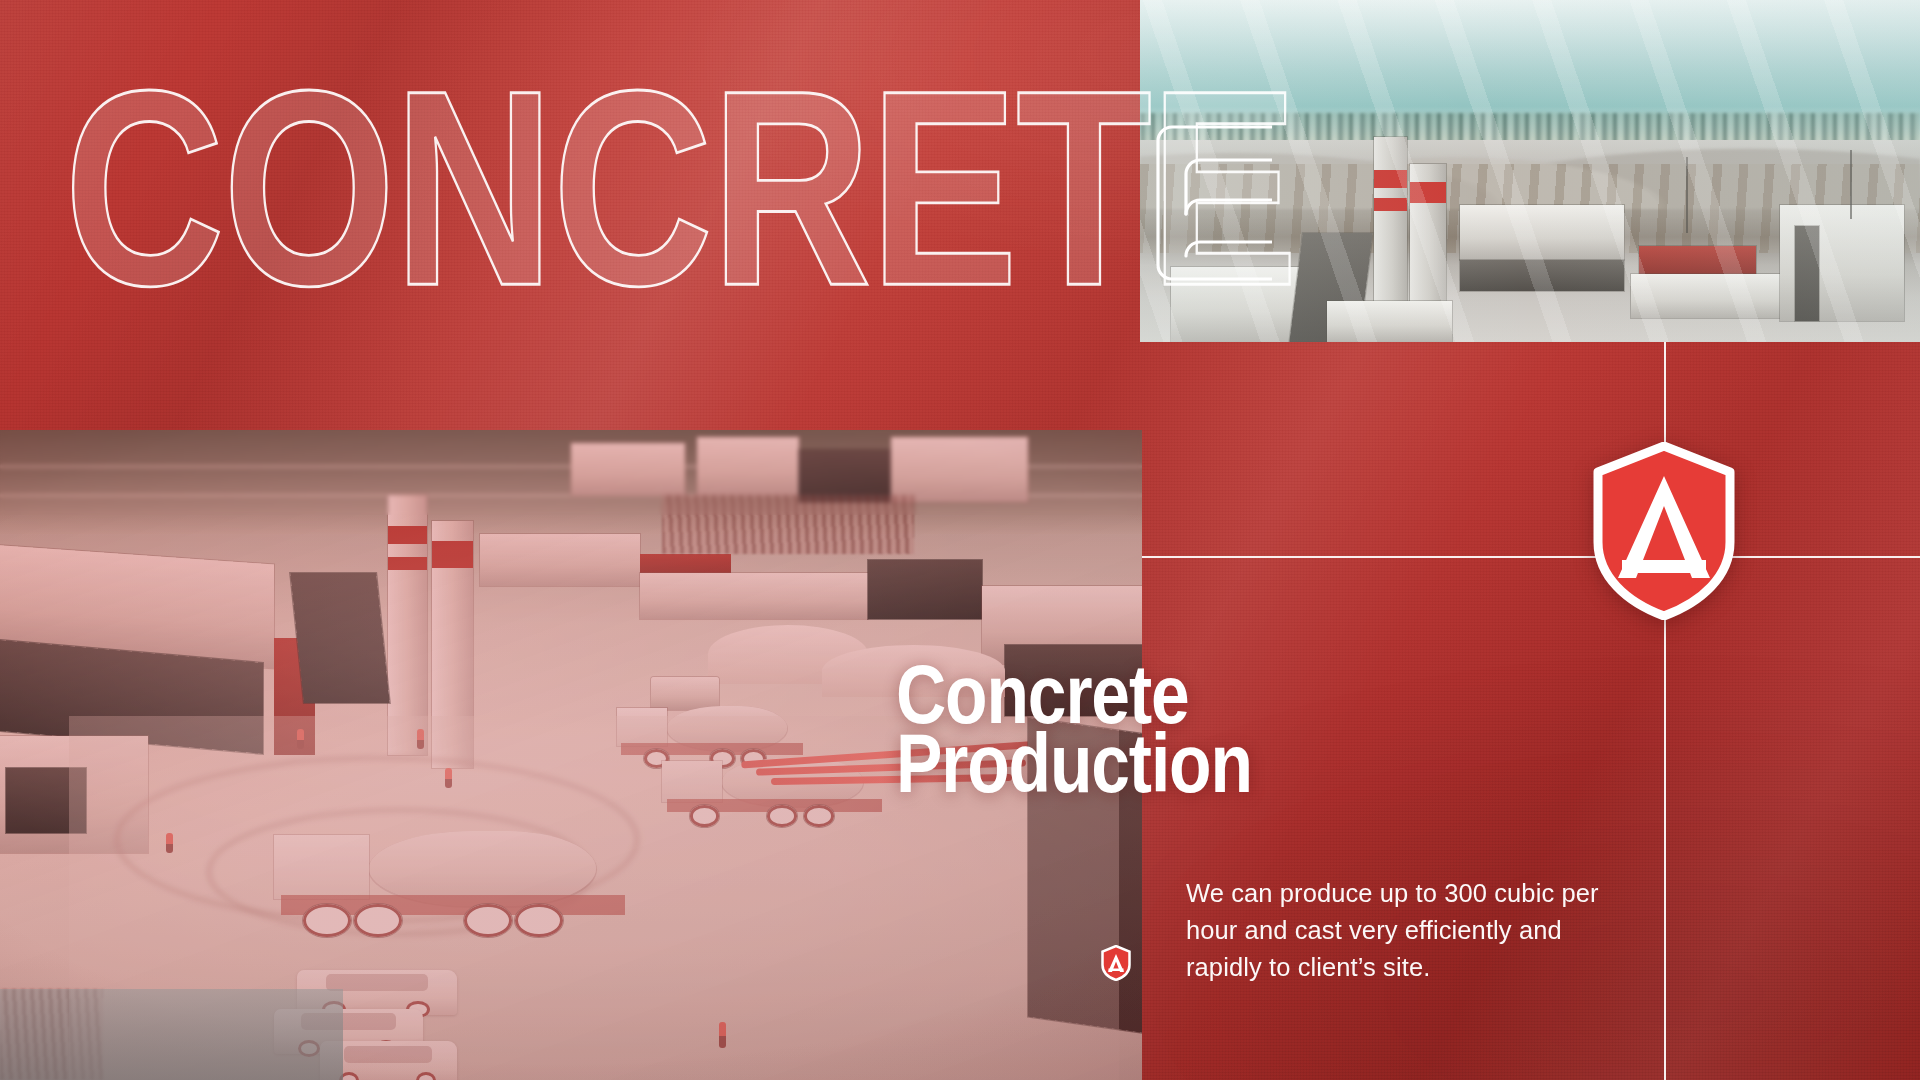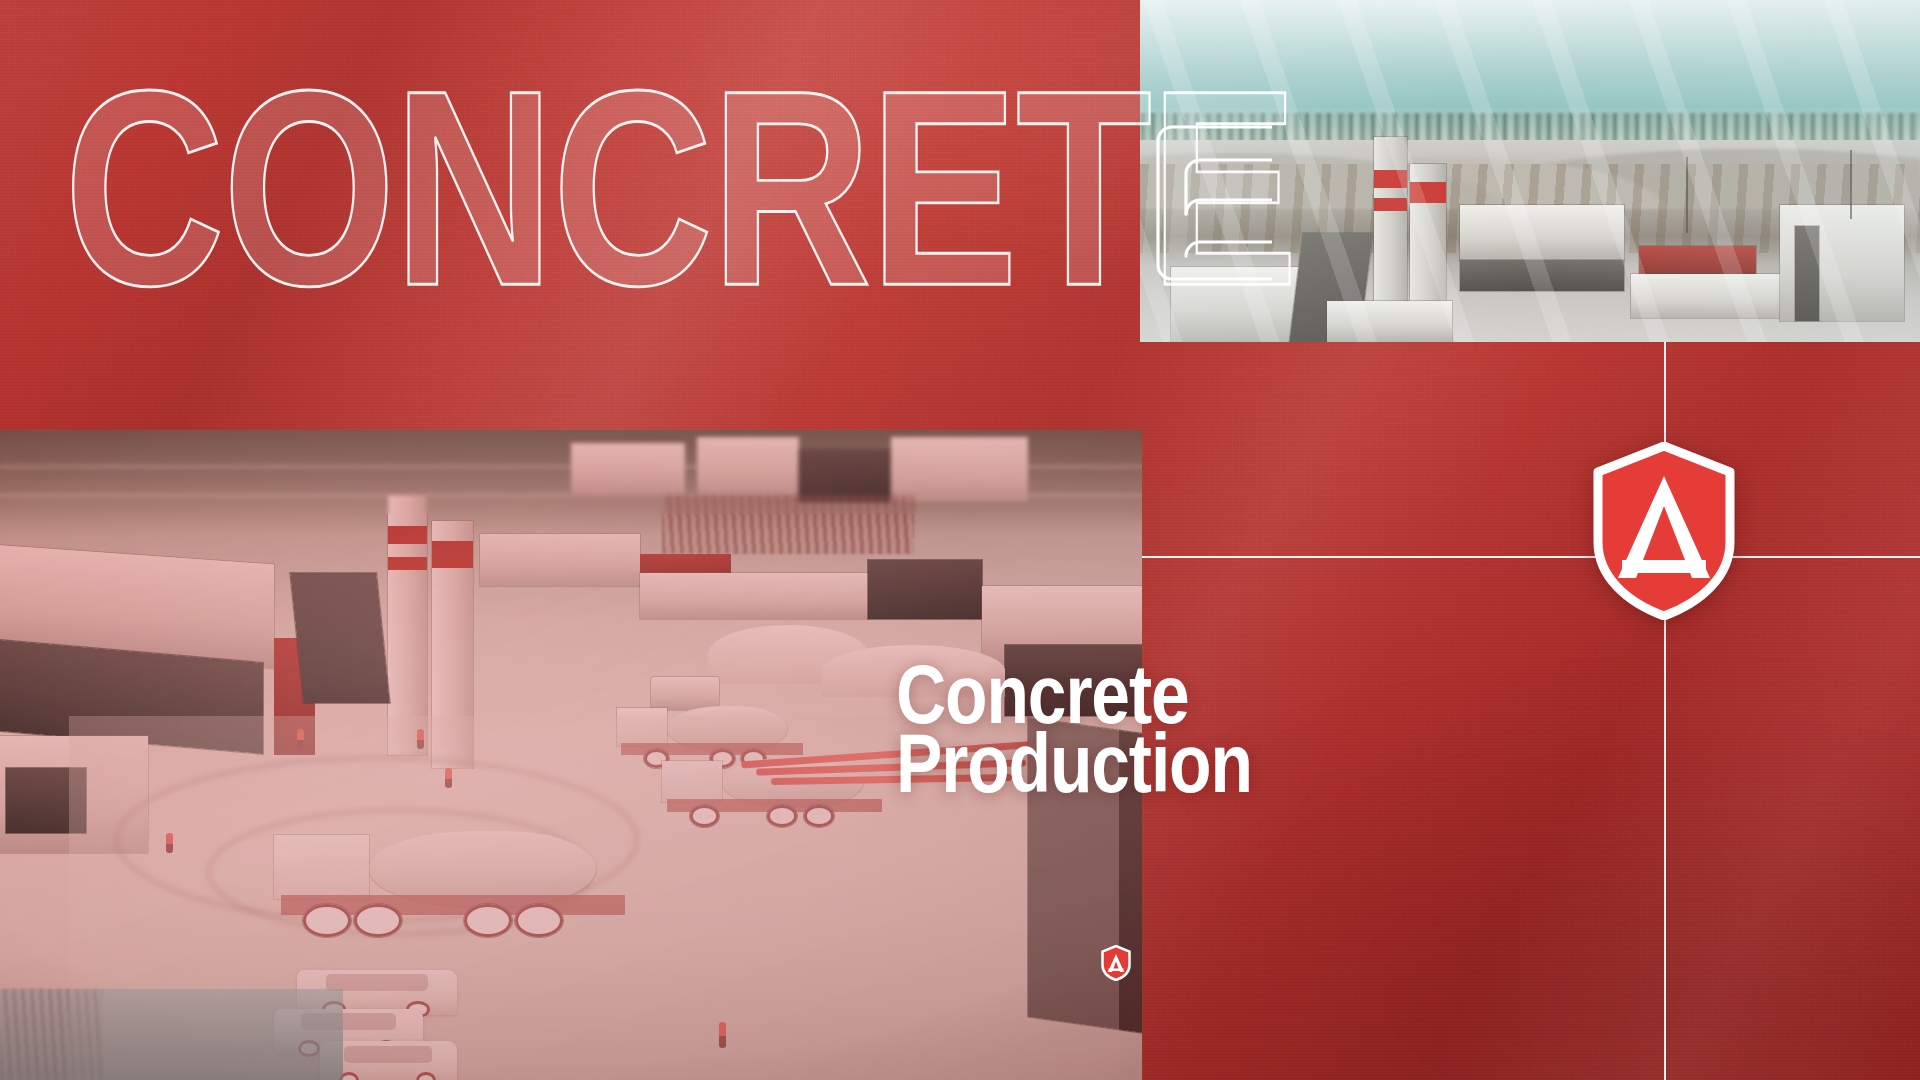--- a/index.html
+++ b/index.html
@@ -455,14 +455,15 @@
     <rect x="30" y="118" width="84" height="13" fill="#ffffff"></rect>
   </svg>
 
   <div class="wordmark">CONCRETE</div>
 
   <div id="headline">
     <span class="l1">Concrete</span>
     <span class="l2">Production</span>
   </div>
 
+  <p id="subcopy">We can produce up to 300 cubic per hour and cast very efficiently and rapidly to client’s site.</p>
 
 </div>
 
 </body></html>

